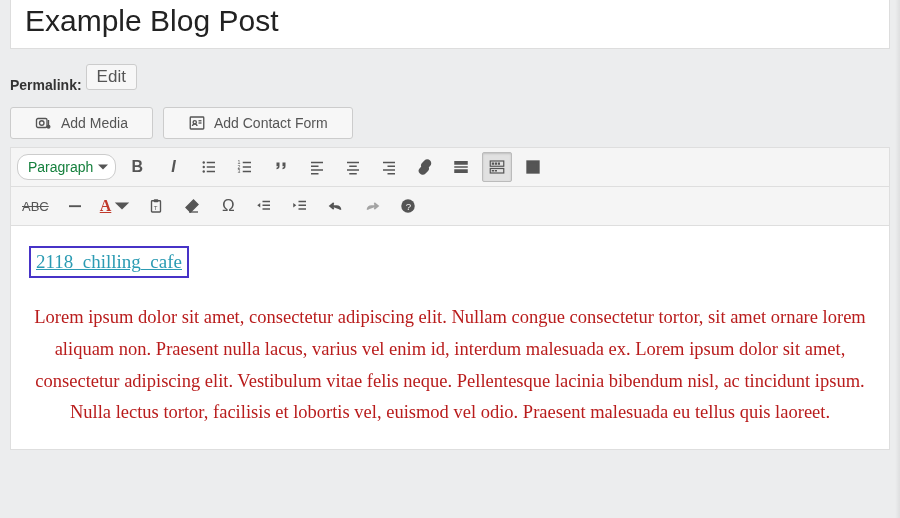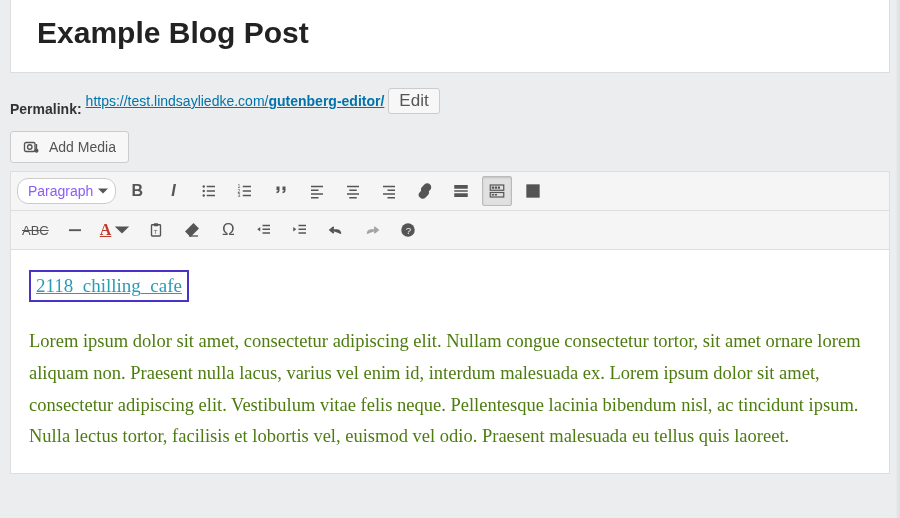--- a/index.html
+++ b/index.html
@@ -13,23 +13,23 @@
     position: relative;
   }
   .title-input {
     background: #fff;
     margin: 0 10px;
     padding: 4px 14px 10px 14px;
     border: 1px solid #ddd;
     border-top: none;
   }
   .title-input h1 {
-    margin: 12px;
+    margin: 0;
     font-size: 30px;
-    font-weight: 700;
+    font-weight: 400;
     color: #222;
     font-family: "Segoe UI", Arial, sans-serif;
   }
   .permalink-row {
     margin: 12px 10px 14px 10px;
     font-size: 14px;
     color: #333;
     display: flex;
     align-items: center;
     gap: 4px;
@@ -50,21 +50,21 @@
   }
   .media-row {
     margin: 0 10px 8px 10px;
     display: flex;
     gap: 10px;
   }
   .media-btn {
     background: #f7f7f7;
     border: 1px solid #ccc;
     border-radius: 3px;
-    padding: 6px 12px;
+    padding: 6px 24px;
     font-size: 14px;
     color: #555;
     cursor: pointer;
     display: flex;
     align-items: center;
     gap: 8px;
   }
   .media-btn svg { width:18px; height:18px; stroke:#555; fill:none; stroke-width:1.8;}
   .editor-wrap {
     background: #fff;
@@ -79,21 +79,21 @@
     align-items: center;
     gap: 6px;
     flex-wrap: wrap;
   }
   .format-sel {
     background:#fff;
     border:1px solid #ccc;
     border-radius:11px;
     padding: 4px 22px 4px 10px;
     font-size: 14px;
-    color:#8b5cf6;
+    color:#15803d;
     position: relative;
     display:flex;
     align-items:center;
   }
   .format-sel::after{
     content:"";
     position:absolute;
     right:7px; top:50%;
     width:0;height:0;
     border-left:5px solid transparent;
@@ -124,56 +124,64 @@
   }
   .shortcode-box a{
     color: #2b9bb3;
     text-decoration: underline;
     font-family: Georgia, serif;
     font-size: 19px;
   }
   .body-text {
     font-size: 18.5px;
     line-height: 1.72;
-    color: #4d7c0f;
+    color: #b91c1c;
+    text-align: center;
   }
   .right-edge{
     position:absolute;
     top:0; right:0; bottom:0;
     width:5px;
     background:linear-gradient(90deg, rgba(0,0,0,0), rgba(0,0,0,.06));
   }
   .A-color{ color:#c0392b; font-weight:700; font-family: Georgia, serif; text-decoration: underline; text-decoration-color:#c0392b;}
   .abc{ font-size:13px; font-weight:400; text-decoration: line-through; color:#555;}
 </style>
 </head>
 <body>
 
 <div class="title-input">
   <h1>Example Blog Post</h1>
 </div>
 
 <div class="permalink-row">
   <b>Permalink:</b>
-  <a class="permalink-link" href="#">
-    <span>https://test.lindsayliedke.com/</span><span class="slug">gutenberg-editor/</span>
-  </a>
   <button class="wp-btn">Edit</button>
 </div>
 
 <div class="media-row">
   <button class="media-btn">
     <svg viewBox="0 0 24 24">
         <rect x="2" y="6" width="14" height="12" rx="2"></rect>
         <circle cx="9" cy="12" r="3"></circle>
         <path d="M18 8 v8"></path>
         <circle cx="18" cy="17" r="1.8" fill="#555"></circle>
       </svg>
     <span>Add Media</span>
   </button>
+  <button class="media-btn">
+    <svg viewBox="0 0 24 24">
+        <rect x="3" y="4" width="18" height="16" rx="1"></rect>
+        <circle cx="9" cy="11" r="2.2"></circle>
+        <path d="M6 16c0-1.5 1.5-2.5 3-2.5s3 1 3 2.5"></path>
+        <line x1="14" y1="9" x2="18" y2="9"></line>
+        <line x1="14" y1="12" x2="18" y2="12"></line>
+      </svg>
+    <span>Add Contact Form</span>
+  </button>
 </div>
 
 <div class="editor-wrap">
   <div class="tb">
     <div class="format-sel">
       <span>Paragraph</span>
     </div>
     <div class="tbtn">
         <span class="txt">B</span>
       </div>

